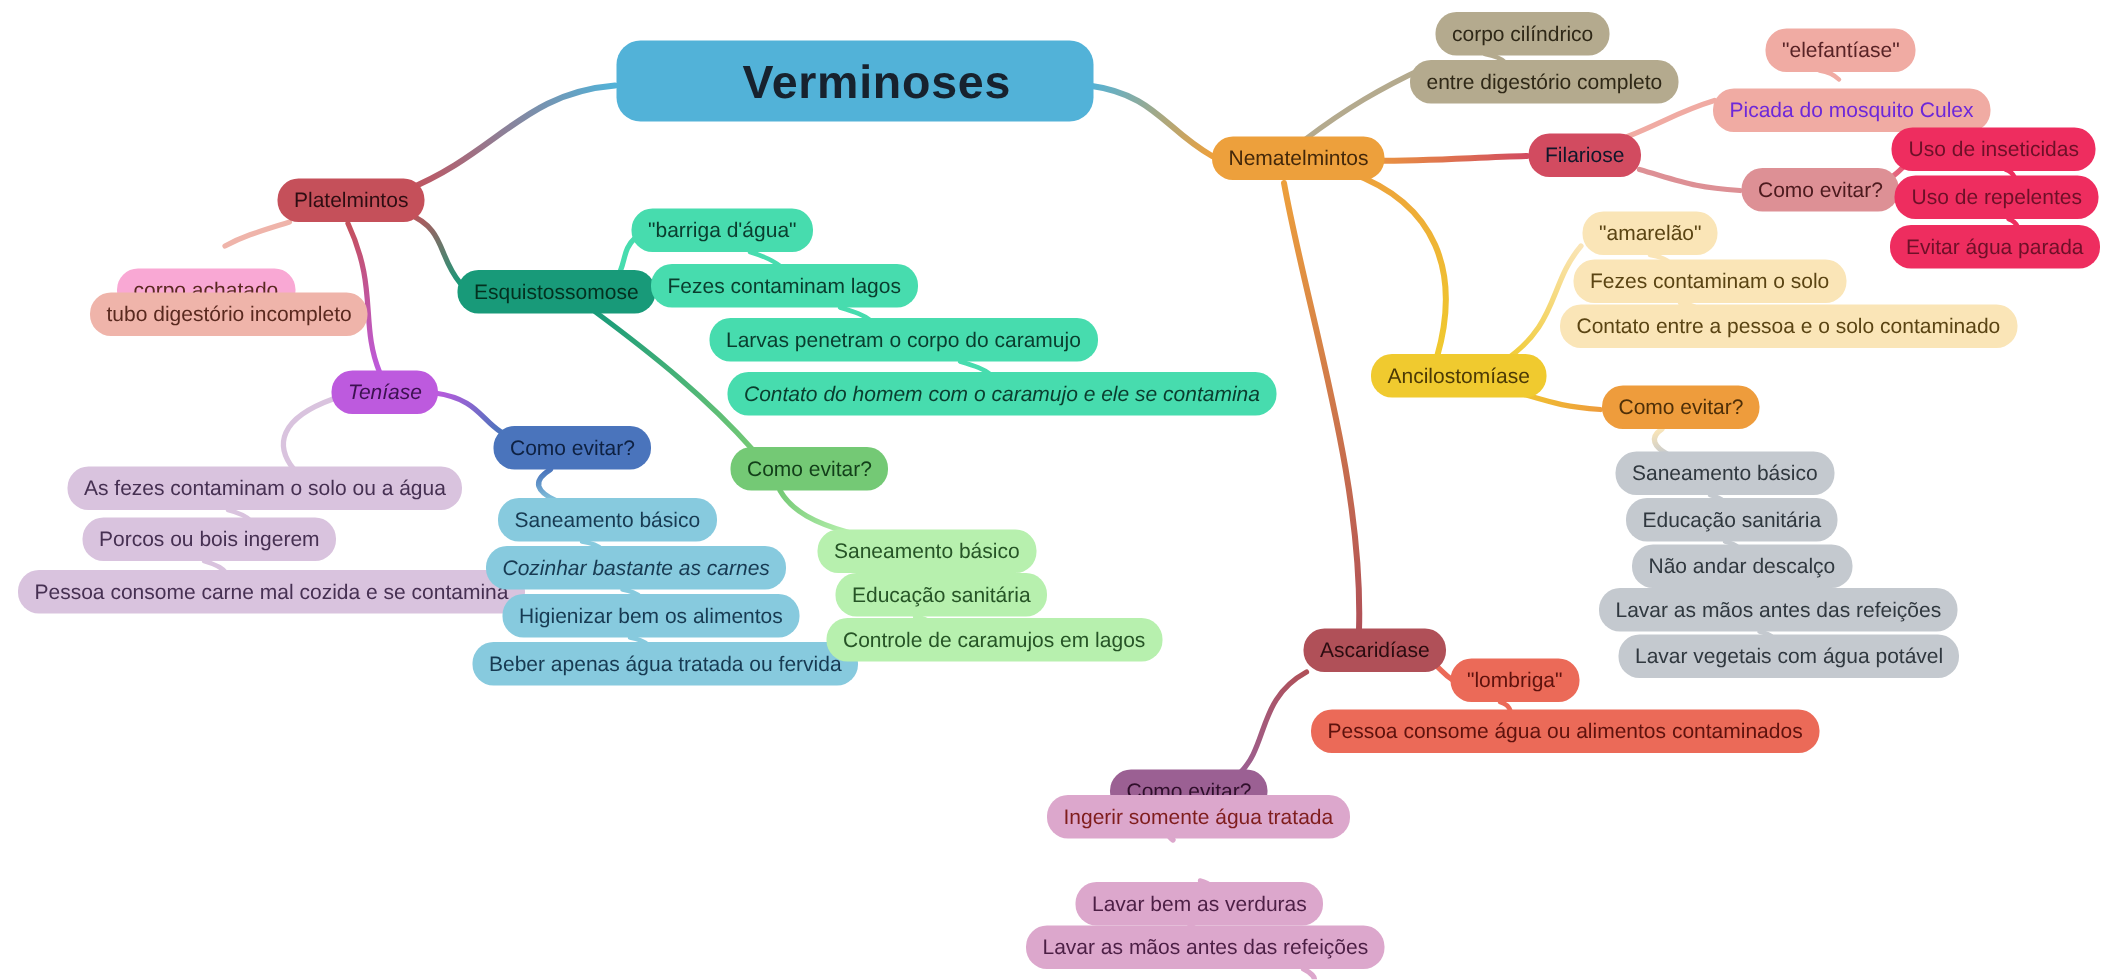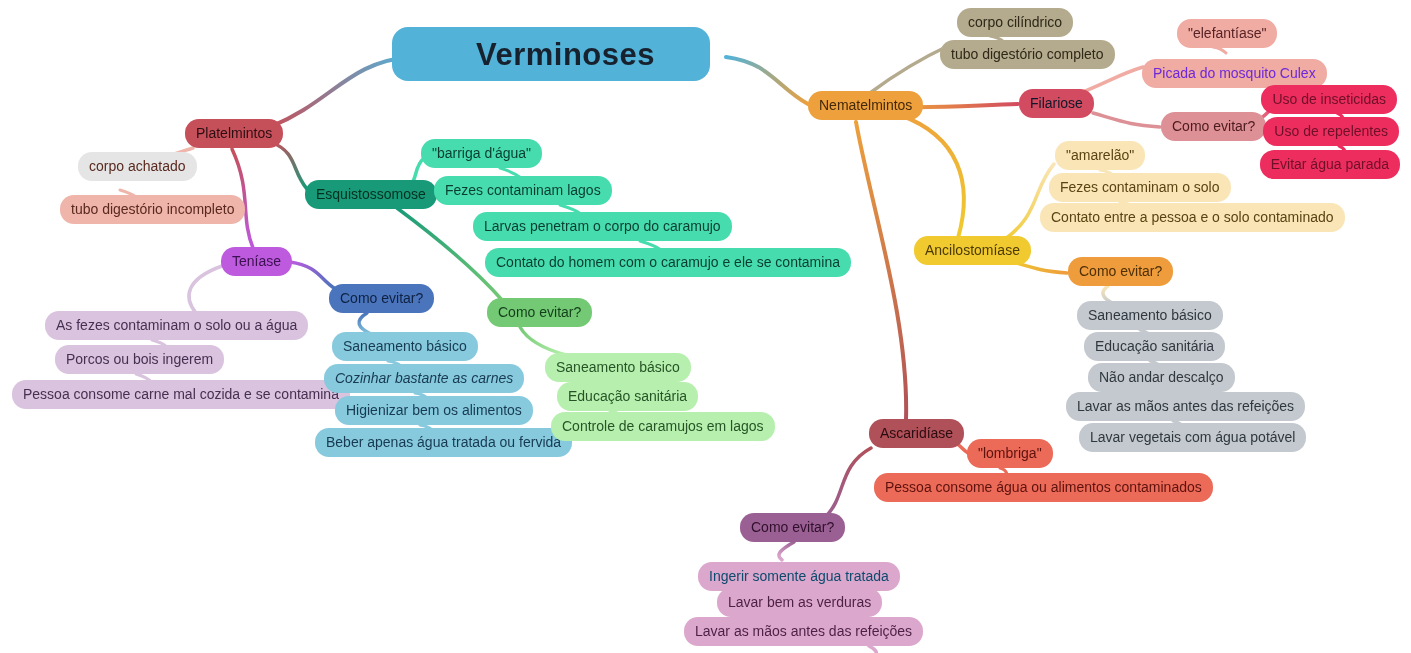--- a/index.html
+++ b/index.html
@@ -151,45 +151,45 @@
       <path d="M856,122 C872,210 909,320 906,420" fill="none" stroke="url(#g41)" stroke-width="4" stroke-linecap="round"></path>
       <path d="M946,437 C960,443 960,448 968,453" fill="none" stroke="#eb6a58" stroke-width="3.5" stroke-linecap="round"></path>
       <path d="M1000,468 C1004,469 1006,471 1007,474" fill="none" stroke="#eb6a58" stroke-width="3" stroke-linecap="round"></path>
       <path d="M871,448 C838,466 846,497 826,516" fill="none" stroke="url(#g44)" stroke-width="3.5" stroke-linecap="round"></path>
       <path d="M794,542 C780,550 775,555 782,560" fill="none" stroke="url(#g45)" stroke-width="3.5" stroke-linecap="round"></path>
       <path d="M800,587 C804,588 806,589 808,591" fill="none" stroke="#dca7cc" stroke-width="3" stroke-linecap="round"></path>
       <path d="M793,617 C796,618 798,619 799,621" fill="none" stroke="#dca7cc" stroke-width="3" stroke-linecap="round"></path>
       <path d="M869,646 C875,649 877,652 876,654" fill="none" stroke="#dca7cc" stroke-width="3.5" stroke-linecap="round"></path>
     </svg>
 
-<div class="node title" style="left: 392px; top: 27px; background: rgb(82, 178, 216); color: rgb(23, 34, 46); padding-left: 40px;">Verminoses</div>
+<div class="node title" style="left: 411px; top: 27px; background: rgb(82, 178, 216); color: rgb(23, 34, 46); padding-left: 40px;">Verminoses</div>
     <div class="node" style="left: 185px; top: 119px; background: rgb(197, 80, 90); color: rgb(46, 13, 18);">Platelmintos</div>
-    <div class="node" style="left: 78px; top: 152px; background: #e5e5e5; color: rgb(89, 41, 31);">corpo achatado</div>
+    <div class="node" style="left: 78px; top: 179px; background: #f9a8d4; color: rgb(89, 41, 31);">corpo achatado</div>
     <div class="node" style="left: 60px; top: 195px; background: rgb(239, 180, 170); color: rgb(89, 41, 31);">tubo digestório incompleto</div>
-    <div class="node" style="left: 221px; top: 247px; background: rgb(189, 90, 222); color: rgb(60, 17, 80);">Teníase</div>
+    <div class="node" style="left: 221px; top: 247px; background: rgb(189, 90, 222); color: rgb(60, 17, 80); font-style: italic;">Teníase</div>
     <div class="node" style="left: 45px; top: 311px; background: rgb(217, 195, 222); color: rgb(70, 48, 82);">As fezes contaminam o solo ou a água</div>
     <div class="node" style="left: 55px; top: 345px; background: rgb(217, 195, 222); color: rgb(70, 48, 82);">Porcos ou bois ingerem</div>
     <div class="node" style="left: 12px; top: 380px; background: rgb(217, 195, 222); color: rgb(70, 48, 82);">Pessoa consome carne mal cozida e se contamina</div>
     <div class="node" style="left: 329px; top: 284px; background: rgb(74, 116, 188); color: rgb(14, 33, 66);">Como evitar?</div>
     <div class="node" style="left: 332px; top: 332px; background: rgb(135, 202, 222); color: rgb(23, 58, 82);">Saneamento básico</div>
     <div class="node" style="left: 324px; top: 364px; background: rgb(135, 202, 222); color: rgb(23, 58, 82); font-style: italic;">Cozinhar bastante as carnes</div>
     <div class="node" style="left: 335px; top: 396px; background: rgb(135, 202, 222); color: rgb(23, 58, 82);">Higienizar bem os alimentos</div>
     <div class="node" style="left: 315px; top: 428px; background: rgb(135, 202, 222); color: rgb(23, 58, 82);">Beber apenas água tratada ou fervida</div>
     <div class="node" style="left: 305px; top: 180px; background: rgb(24, 154, 121); color: rgb(4, 48, 31);">Esquistossomose</div>
     <div class="node" style="left: 421px; top: 139px; background: rgb(71, 220, 174); color: rgb(10, 61, 46);">"barriga d'água"</div>
     <div class="node" style="left: 434px; top: 176px; background: rgb(71, 220, 174); color: rgb(10, 61, 46);">Fezes contaminam lagos</div>
     <div class="node" style="left: 473px; top: 212px; background: rgb(71, 220, 174); color: rgb(10, 61, 46);">Larvas penetram o corpo do caramujo</div>
-    <div class="node" style="left: 485px; top: 248px; background: rgb(71, 220, 174); color: rgb(10, 61, 46);">Contato do homem com o caramujo e ele se contamina</div>
+    <div class="node" style="left: 485px; top: 248px; background: rgb(71, 220, 174); color: rgb(10, 61, 46); font-style: italic;">Contato do homem com o caramujo e ele se contamina</div>
     <div class="node" style="left: 487px; top: 298px; background: rgb(116, 201, 117); color: rgb(18, 63, 25);">Como evitar?</div>
     <div class="node" style="left: 545px; top: 353px; background: rgb(183, 240, 174); color: rgb(38, 84, 38);">Saneamento básico</div>
     <div class="node" style="left: 557px; top: 382px; background: rgb(183, 240, 174); color: rgb(38, 84, 38);">Educação sanitária</div>
     <div class="node" style="left: 551px; top: 412px; background: rgb(183, 240, 174); color: rgb(38, 84, 38);">Controle de caramujos em lagos</div>
     <div class="node" style="left: 808px; top: 91px; background: rgb(237, 160, 60); color: rgb(68, 40, 10);">Nematelmintos</div>
     <div class="node" style="left: 957px; top: 8px; background: rgb(180, 170, 142); color: rgb(47, 40, 23); text-align: right;">corpo cilíndrico</div>
-    <div class="node" style="left: 940px; top: 40px; background: rgb(180, 170, 142); color: rgb(47, 40, 23);">tubo digestório completo</div>
+    <div class="node" style="left: 940px; top: 40px; background: rgb(180, 170, 142); color: rgb(47, 40, 23);">entre digestório completo</div>
     <div class="node" style="left: 1019px; top: 89px; background: rgb(210, 75, 96); color: #0f172a;">Filariose</div>
     <div class="node" style="left: 1177px; top: 19px; background: rgb(240, 171, 163); color: rgb(88, 35, 38);">"elefantíase"</div>
     <div class="node" style="left: 1142px; top: 59px; background: rgb(240, 171, 163); color: #6d28d9;">Picada do mosquito Culex</div>
     <div class="node" style="left: 1161px; top: 112px; background: rgb(221, 144, 149); color: rgb(76, 26, 30);">Como evitar?</div>
     <div class="node" style="right: 14px; top: 85px; background: rgb(238, 45, 95); color: rgb(110, 16, 40);">Uso de inseticidas</div>
     <div class="node" style="right: 12px; top: 117px; background: rgb(238, 45, 95); color: rgb(110, 16, 40);">Uso de repelentes</div>
     <div class="node" style="right: 11px; top: 150px; background: rgb(238, 45, 95); color: rgb(110, 16, 40);">Evitar água parada</div>
     <div class="node" style="left: 914px; top: 236px; background: rgb(240, 202, 47); color: rgb(76, 58, 6);">Ancilostomíase</div>
     <div class="node" style="left: 1055px; top: 141px; background: rgb(250, 229, 183); color: rgb(90, 68, 19);">"amarelão"</div>
     <div class="node" style="left: 1049px; top: 173px; background: rgb(250, 229, 183); color: rgb(90, 68, 19);">Fezes contaminam o solo</div>
@@ -197,16 +197,16 @@
     <div class="node" style="left: 1068px; top: 257px; background: rgb(238, 156, 60); color: rgb(78, 47, 8);">Como evitar?</div>
     <div class="node" style="left: 1077px; top: 301px; background: rgb(196, 201, 207); color: rgb(48, 56, 63);">Saneamento básico</div>
     <div class="node" style="left: 1084px; top: 332px; background: rgb(196, 201, 207); color: rgb(48, 56, 63);">Educação sanitária</div>
     <div class="node" style="left: 1088px; top: 363px; background: rgb(196, 201, 207); color: rgb(48, 56, 63);">Não andar descalço</div>
     <div class="node" style="left: 1066px; top: 392px; background: rgb(196, 201, 207); color: rgb(48, 56, 63);">Lavar as mãos antes das refeições</div>
     <div class="node" style="left: 1079px; top: 423px; background: rgb(196, 201, 207); color: rgb(48, 56, 63);">Lavar vegetais com água potável</div>
     <div class="node" style="left: 869px; top: 419px; background: rgb(176, 80, 88); color: rgb(43, 12, 16);">Ascaridíase</div>
     <div class="node" style="left: 967px; top: 439px; background: rgb(235, 106, 88); color: rgb(94, 18, 13);">"lombriga"</div>
     <div class="node" style="left: 874px; top: 473px; background: rgb(235, 106, 88); color: rgb(94, 18, 13);">Pessoa consome água ou alimentos contaminados</div>
     <div class="node" style="left: 740px; top: 513px; background: rgb(155, 96, 147); color: rgb(47, 15, 43);">Como evitar?</div>
-    <div class="node" style="left: 698px; top: 562px; background: rgb(220, 167, 204); color: #0c4a6e;">Ingerir somente água tratada</div>
+    <div class="node" style="left: 698px; top: 530px; background: rgb(220, 167, 204); color: #7f1d1d;">Ingerir somente água tratada</div>
     <div class="node" style="left: 717px; top: 588px; background: rgb(220, 167, 204); color: rgb(76, 31, 69);">Lavar bem as verduras</div>
     <div class="node" style="left: 684px; top: 617px; background: rgb(220, 167, 204); color: rgb(76, 31, 69);">Lavar as mãos antes das refeições</div>
   </div>
 
 </body></html>

